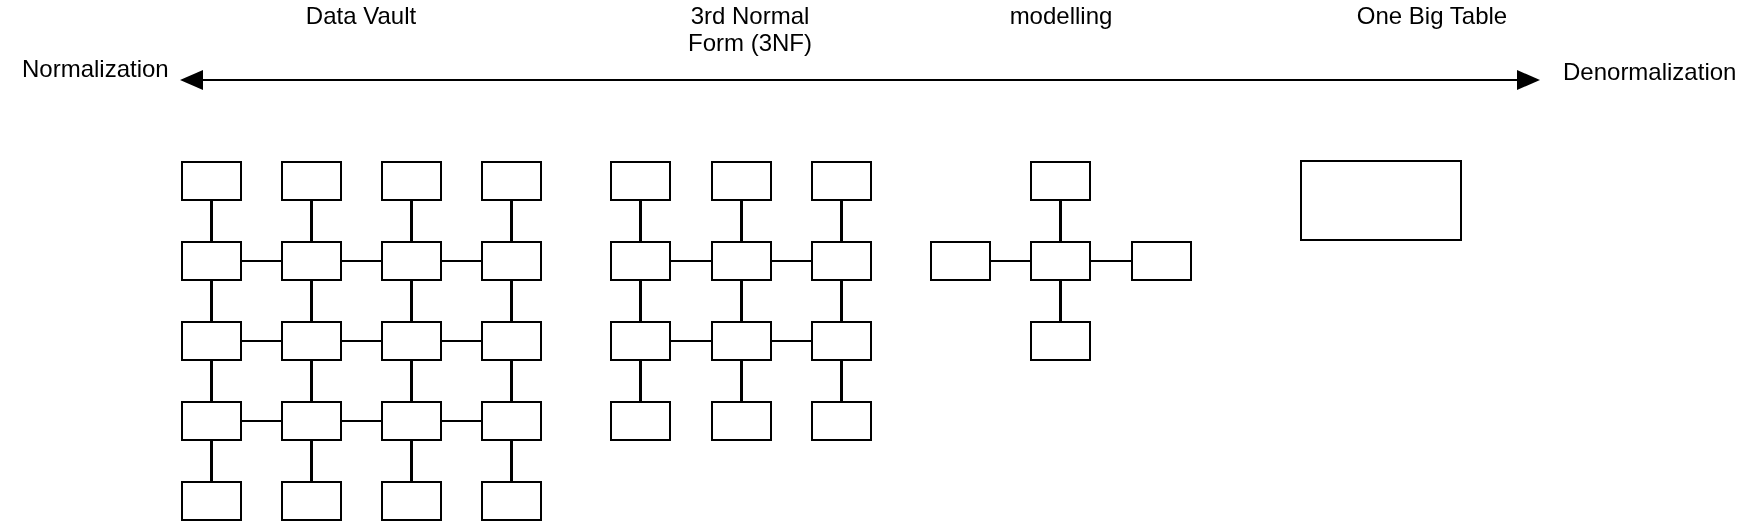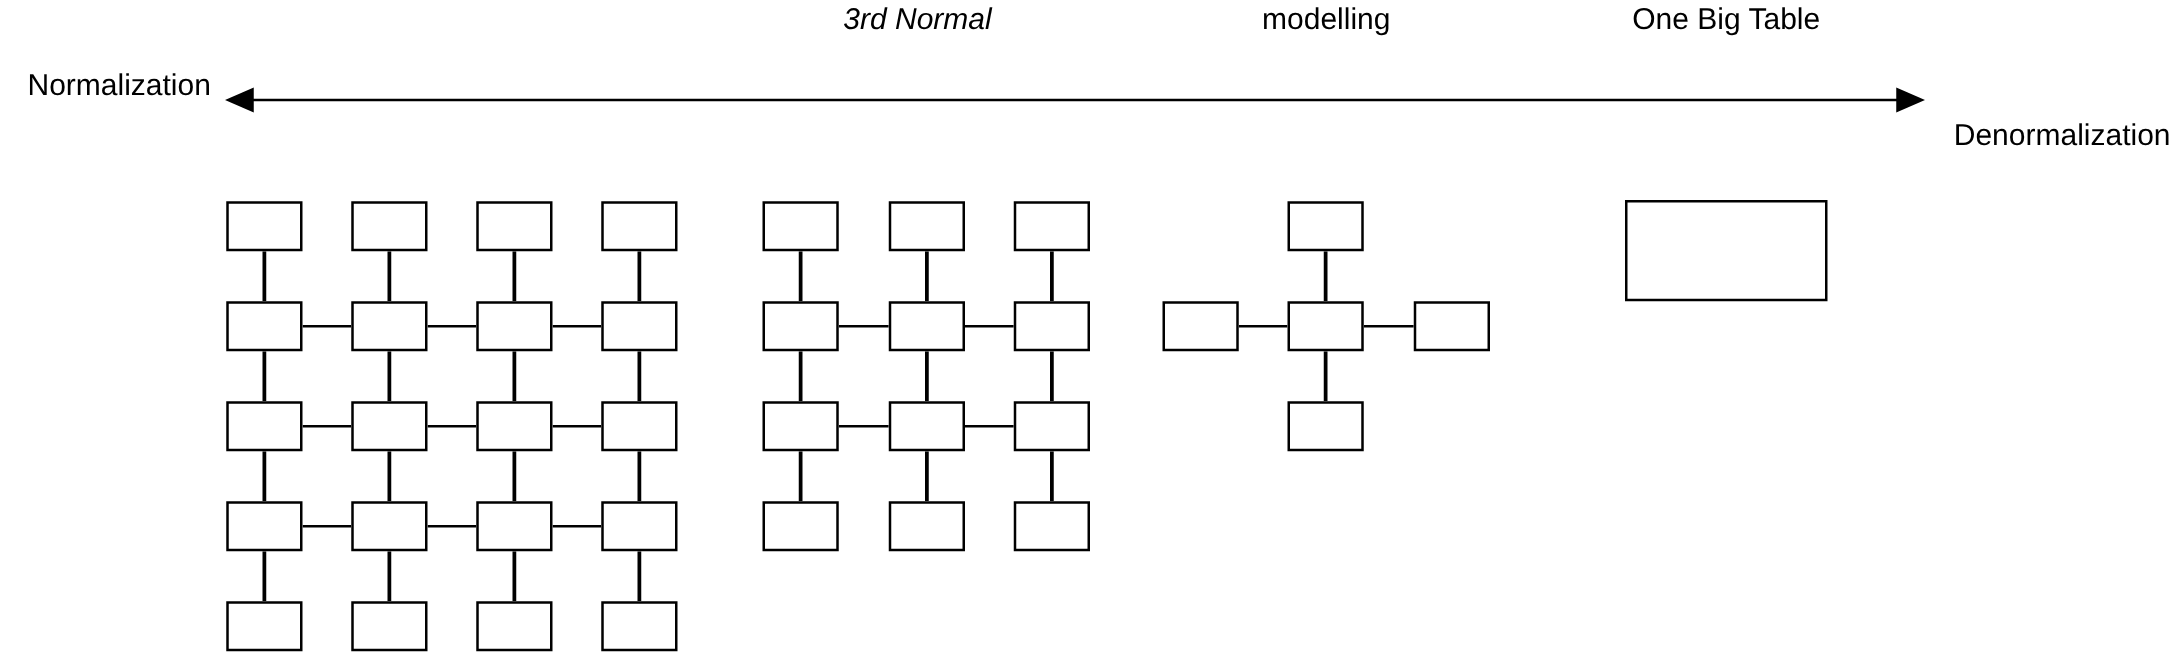--- a/index.html
+++ b/index.html
@@ -46,38 +46,40 @@
     background: var(--stroke, #000000);
   }
 </style>
 </head>
 <body>
 
 <div id="canvas">
 
   <span id="left-end-label" class="end-label" style="left: 22px; top: 57px;">Normalization</span>
 
-  <span id="right-end-label" class="end-label" style="left: 1563px; top: 60px; margin-top: 37px;">Denormalization</span>
+  <span id="right-end-label" class="end-label" style="left: 1563px; top: 60px;">Denormalization</span>
 
   <div id="arrow-line" class="arrow-line" style="left: 190px; top: 78.75px; width: 1340px; height: 2.5px;"></div>
   <div id="arrow-head-left" class="arrow-head" style="left: 180px; top: 70px; border-top: 10px solid transparent; border-bottom: 10px solid transparent; border-right: 23px solid rgb(0, 0, 0);"></div>
   <div id="arrow-head-right" class="arrow-head" style="left: 1517px; top: 70px; border-top: 10px solid transparent; border-bottom: 10px solid transparent; border-left: 23px solid rgb(0, 0, 0);"></div>
 
   <div id="approach-label-0" class="approach-label" style="left: 211px; top: 2px;">
+    <div class="label-line">Data Vault</div>
   </div>
 
-  <div id="approach-label-1" class="approach-label" style="left: 584px; top: 2px; font-style: italic;">
+  <div id="approach-label-1" class="approach-label" style="left: 600px; top: 2px;">
     <div class="label-line">3rd Normal</div>
+    <div class="label-line">Form (3NF)</div>
   </div>
 
   <div id="approach-label-2" class="approach-label" style="left: 911px; top: 2px;">
     <div class="label-line">modelling</div>
   </div>
 
-  <div id="approach-label-3" class="approach-label" style="left: 1231px; top: 2px;">
+  <div id="approach-label-3" class="approach-label" style="left: 1282px; top: 2px;">
     <div class="label-line">One Big Table</div>
   </div>
 
   <div id="schemas">
       <div class="schema">
         <div class="link" style="left: 210.25px; top: 201px; width: 2.5px; height: 40px;"></div>
         <div class="link" style="left: 210.25px; top: 281px; width: 2.5px; height: 40px;"></div>
         <div class="link" style="left: 210.25px; top: 361px; width: 2.5px; height: 40px;"></div>
         <div class="link" style="left: 210.25px; top: 441px; width: 2.5px; height: 40px;"></div>
         <div class="link" style="left: 310.25px; top: 201px; width: 2.5px; height: 40px;"></div>

